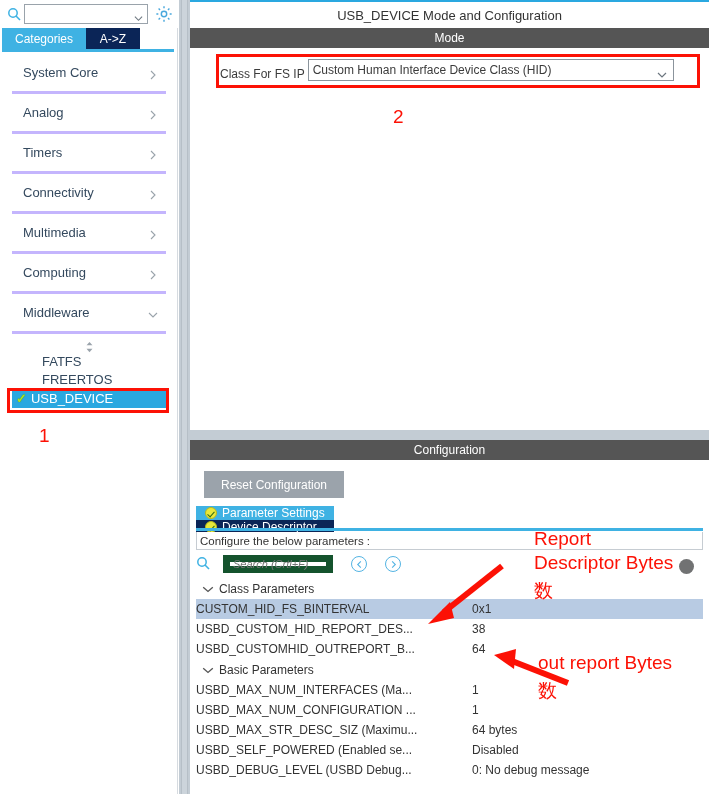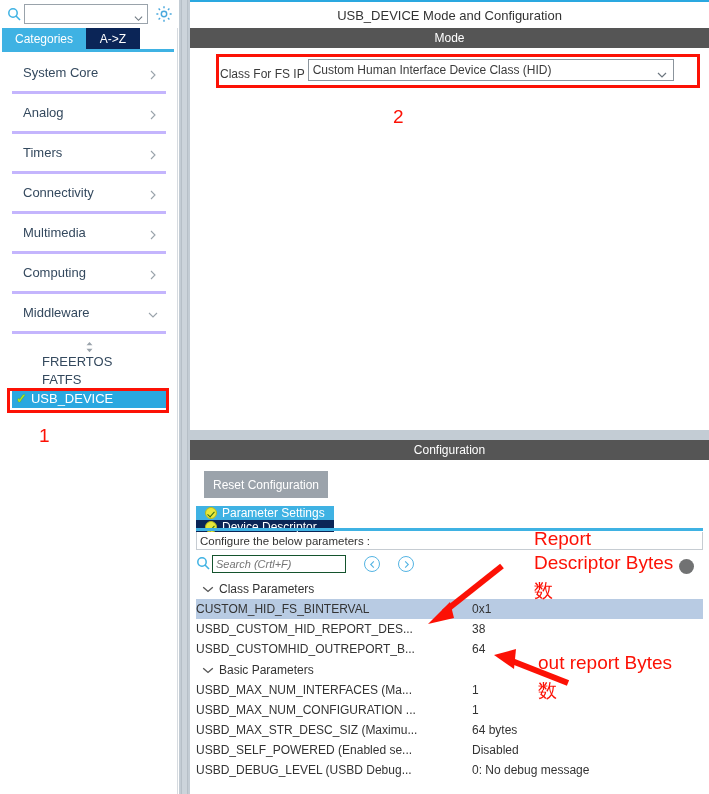--- a/index.html
+++ b/index.html
@@ -233,21 +233,21 @@
 
   
   #config-header { top: 440px; }
   #config-body {
     position: absolute; left: 0; top: 460px;
     width: 519px; height: 334px;
     background: #ffffff;
   }
   #reset-btn {
     position: absolute; left: 14px; top: 11px;
-    width: 124px; height: 27px;
+    width: 140px; height: 27px;
     background: #9ba3ab;
     color: #ffffff;
     font-size: 12px;
     display: flex; align-items: center; justify-content: center;
     border: 0;
     font-family: "Liberation Sans", sans-serif;
   }
   #cfg-tabs {
     position: absolute; left: 6px; top: 46px;
     height: 22px;
@@ -300,24 +300,24 @@
     padding-left: 3px;
     background: #ffffff;
   }
 
   #cfg-search-row {
     position: absolute; left: 6px; top: 93px;
     width: 507px; height: 22px;
     display: flex; align-items: center;
   }
   #cfg-search-box {
-    width: 134px; height: 18px;
-    border: 1px solid #14532d;
-    background: #ffffff;
-    margin-left: 16px;
+    width: 110px; height: 18px;
+    border: 7px solid #14532d;
+    background: #ffffff;
+    margin-left: 27px;
     display: flex; align-items: center;
   }
   #cfg-search-box input {
     border: 0; outline: 0; background: transparent;
     width: 106px; height: 16px;
     font-family: "Liberation Sans", sans-serif;
     font-size: 11px; font-style: italic;
     color: #9aa3ab; padding-left: 3px;
   }
   .nav-circle {
@@ -478,24 +478,24 @@
 
     <div id="spinner-updown">
       <svg width="13" height="13" viewBox="0 0 14 14">
         <polygon points="7,1 10.2,4.6 3.8,4.6" fill="#9aa3ab"></polygon>
         <polygon points="7,12 10.2,8.4 3.8,8.4" fill="#9aa3ab"></polygon>
       </svg>
     </div>
 
     <div id="sub-list">
       <div class="sub-item">
+        <span>FATFS</span>
+      </div>
+      <div class="sub-item">
         <span>FREERTOS</span>
-      </div>
-      <div class="sub-item">
-        <span>FATFS</span>
       </div>
       <div class="sub-item selected">
         <span class="checkmark">✓</span>
         <span>USB_DEVICE</span>
       </div>
     </div>
 
     <div class="anno-box" style="left:7px; top:388px; width:162px; height:25px;"></div>
     <div class="anno-num" style="left:39px; top:425px;">1</div>
   </div>

